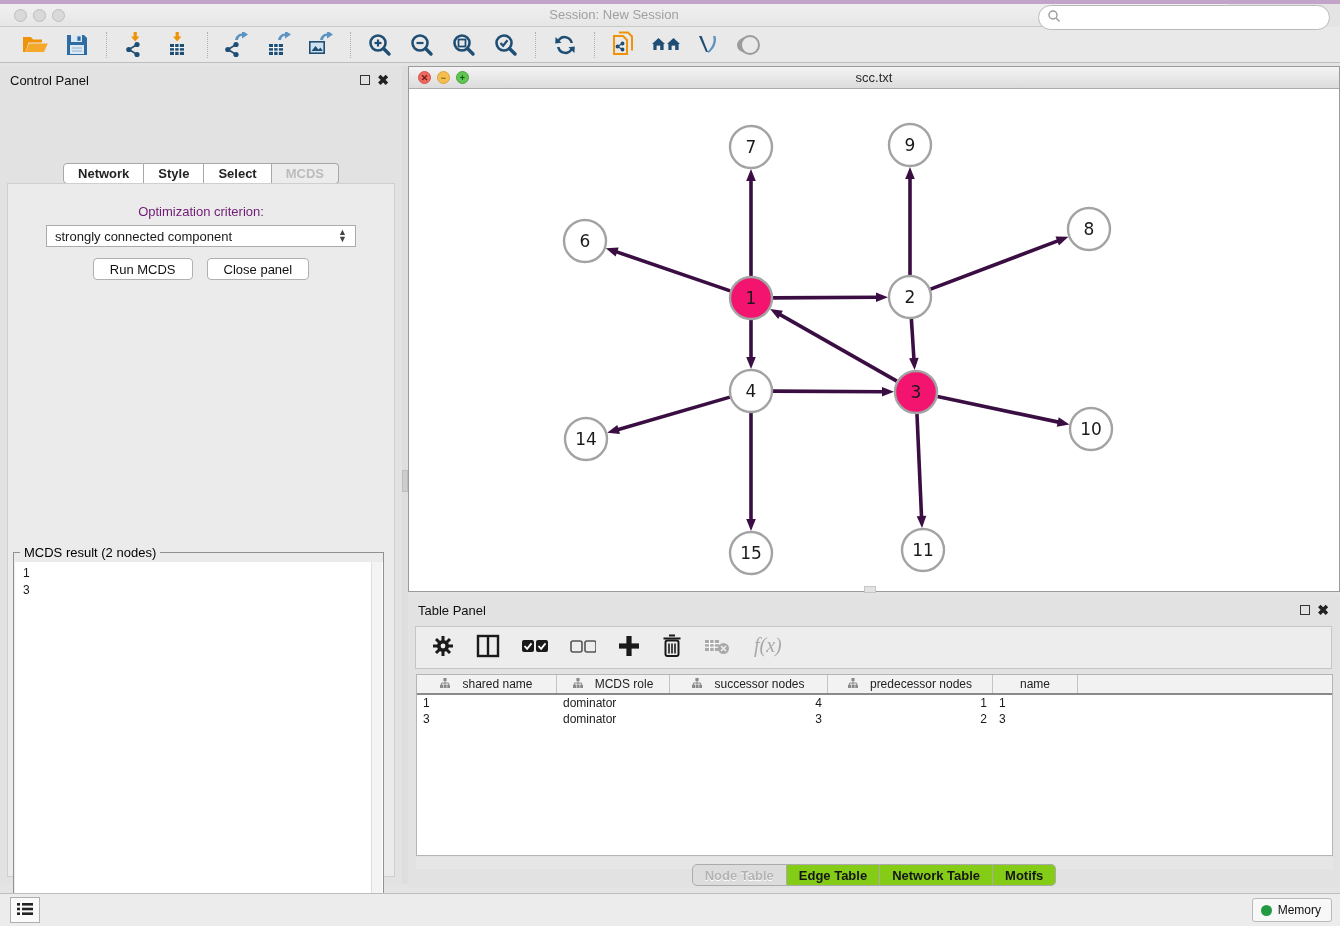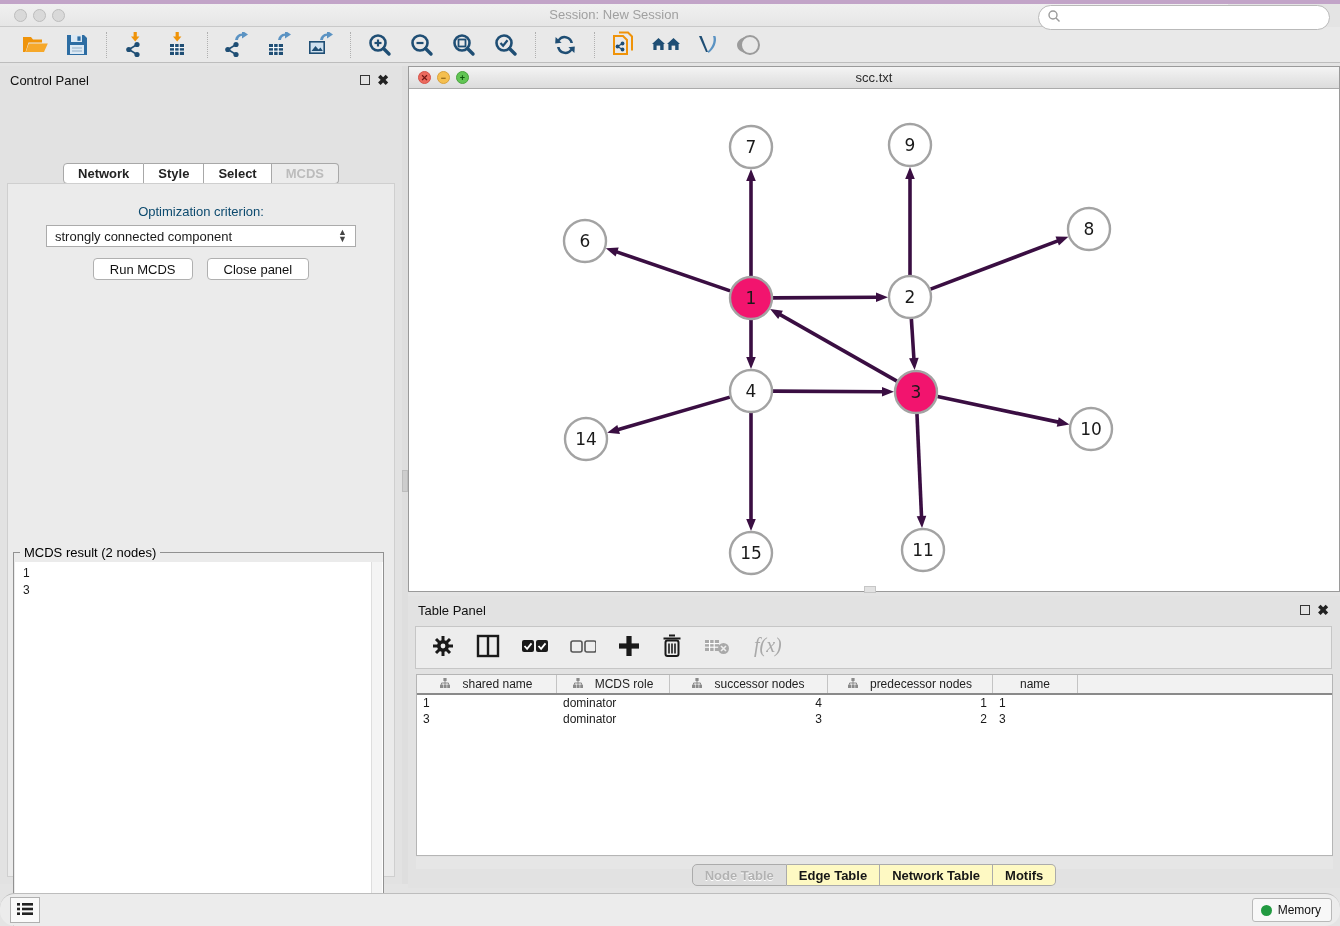--- a/index.html
+++ b/index.html
@@ -49,21 +49,21 @@
     height:21px; padding:0 14px; background:#fff; border:1px solid #a8a8a8; border-left:none;
     font-size:13px; font-weight:bold; color:#222; display:flex; align-items:center;
   }
   .cp-tab:first-child { border-left:1px solid #a8a8a8; border-radius:4px 0 0 4px; }
   .cp-tab:last-child { border-radius:0 4px 4px 0; }
   .cp-tab.disabled-look { background:#ececec; color:#bcbcbc; }
   .cp-inner {
     position:absolute; left:7px; top:117px; width:388px; height:694px;
     background:#ebebeb; border:1px solid #cfcfcf;
   }
-  .opt-label { position:absolute; left:0; top:20px; width:100%; text-align:center; font-size:13px; color:#0c4a6e; }
+  .opt-label { position:absolute; left:0; top:20px; width:100%; text-align:center; font-size:13px; color:#701a75; }
   .criterion-select {
     position:absolute; left:38px; top:41px; width:310px; height:22px;
     background:#fff; border:1px solid #ababab; border-radius:0;
     display:flex; align-items:center; padding:0 8px; font-size:13px;
   }
   .stepper { margin-left:auto; font-size:9px; line-height:7px; color:#444; text-align:center; }
   .cp-buttons { position:absolute; left:0; top:74px; width:100%; display:flex; justify-content:center; gap:14px; }
   .mac-btn {
     height:22px; padding:0 16px; background:#fff; border:1px solid #b0b0b0; border-radius:4px;
     font-size:13px; font-family:"Liberation Sans",sans-serif; color:#111;
@@ -109,28 +109,28 @@
   .tp-hcell {
     display:flex; align-items:center; justify-content:center; gap:12px;
     font-size:12px; color:#222; border-right:1px solid #c4c4c4; height:100%;
   }
   .tp-row { display:flex; height:16px; font-size:12px; }
   .tp-cell { padding:0 6px; height:100%; display:flex; align-items:center; }
   .tp-cell.right { justify-content:flex-end; }
   .tp-scrollstrip { position:absolute; left:8px; top:261px; width:917px; height:12px; background:#e6e6e6; }
   .tp-tabs { position:absolute; left:0; bottom:2px; width:100%; display:flex; justify-content:center; }
   .tp-tab {
-    height:22px; padding:0 12px; background:#fef9c3; border:1px solid #ababab; border-left:none;
+    height:22px; padding:0 12px; background:#84cc16; border:1px solid #ababab; border-left:none;
     font-size:13px; font-weight:bold; color:#161616; display:flex; align-items:center;
   }
   .tp-tab:first-child { border-left:1px solid #ababab; border-radius:5px 0 0 5px; }
   .tp-tab:last-child { border-radius:0 5px 5px 0; }
   .tp-tab.active { background:#dcdcdc; color:#b2b2b2; text-shadow:0 1px 0 #fff; }
   
-  .statusbar { position:absolute; left:0; top:893px; width:1340px; height:33px; background:#ececec; border-top:1px solid #bdbdbd;border-radius:15px; }
+  .statusbar { position:absolute; left:0; top:893px; width:1340px; height:33px; background:#ececec; border-top:1px solid #bdbdbd; }
   .status-list-btn {
     position:absolute; left:10px; top:3px; width:30px; height:26px; background:#fafafa; border:1px solid #b0b0b0;
     display:flex; align-items:center; justify-content:center;
   }
   .memory-btn {
     position:absolute; right:8px; top:4px; height:24px; padding:0 10px 0 8px;
     background:#f8f8f8; border:1px solid #b9b9b9; border-radius:3px;
     display:flex; align-items:center; gap:6px; font-size:12px; color:#111;
   }
   .mem-dot { width:11px; height:11px; border-radius:50%; background:#229a41; }

